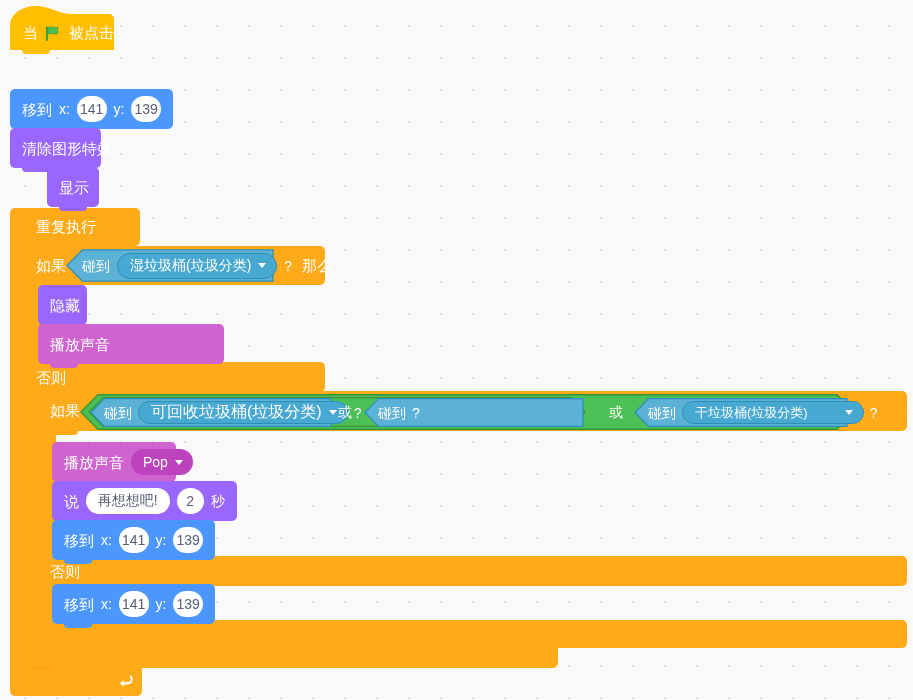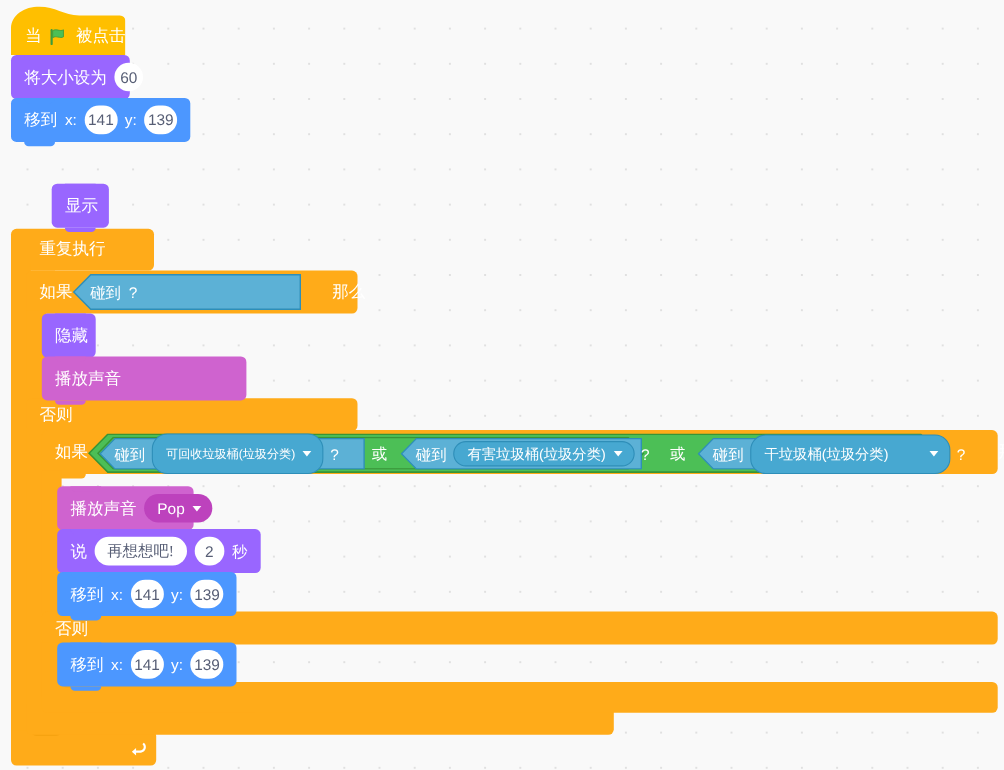--- a/index.html
+++ b/index.html
@@ -47,21 +47,21 @@
   .c-control{background:#FFAB19;}
   .c-sense-i{background:#47A8D1;}
 
   
   .oval{
     background:#fff;border-radius:14px;height:26px;min-width:26px;
     display:inline-flex;align-items:center;justify-content:center;
     padding:0 10px;color:#575E75;font-size:14px;box-sizing:border-box;
     white-space:nowrap;
   }
-  .oval.txt{border-radius:14px;padding:0 13px;font-family:Liberation Serif, serif;}
+  .oval.txt{border-radius:14px;padding:0 13px;}
 
   
   .pill{
     border-radius:14px;height:26px;
     display:inline-flex;align-items:center;gap:6px;
     padding:0 10px 0 12px;color:#fff;font-size:14px;
     box-sizing:border-box;white-space:nowrap;
   }
   .pill .caret{
     width:0;height:0;border-left:4.5px solid transparent;border-right:4.5px solid transparent;
@@ -148,50 +148,53 @@
     <div style="position:absolute;left:13px;top:19px;display:flex;align-items:center;gap:7px;">
       <span class="lbl">当</span>
       <svg class="flag" viewBox="0 0 18 16">
         <path d="M2 1.5 L2 15" stroke="#3C9B3C" stroke-width="2.1" stroke-linecap="round"></path>
         <path d="M3 2 C6.5 -0.4 10 3.2 13.5 1.2 L13.5 8 C10 10 6.5 6.4 3 8.8 Z" fill="#4CBF56" stroke="#3C9B3C" stroke-width="0.8"></path>
       </svg>
       <span class="lbl">被点击</span>
     </div>
   </div>
 
-  <div class="blk stack c-looks" style="left:10px;top:50px;width:108px;">
-    <span class="notch c-looks"></span>
-    <span class="bump c-looks"></span>
-    <span class="lbl">将大小设为</span>
-    <span class="oval">60</span>
-  </div>
 
   <div class="blk stack c-motion" style="left:10px;top:89px;width:163px;">
     <span class="notch c-motion"></span>
     <span class="bump c-motion"></span>
     <span class="lbl">移到</span>
     <span class="lbl sm">x:</span>
     <span class="oval">141</span>
     <span class="lbl sm">y:</span>
     <span class="oval">139</span>
   </div>
 
+  <div class="blk stack c-looks" style="left:10px;top:128px;width:91px;">
+    <span class="notch c-looks"></span>
+    <span class="bump c-looks"></span>
+    <span class="lbl">清除图形特效</span>
+  </div>
 
   <div class="blk stack c-looks" style="left:10px;top:167px;width:52px;margin-left:37px;">
     <span class="notch c-looks"></span>
     <span class="bump c-looks"></span>
     <span class="lbl">显示</span>
   </div>
 
   <div class="blk" style="left:66px;top:249px;width:208px;height:33px;">
     <svg viewBox="0 0 208 33" preserveAspectRatio="none" style="position:absolute;left:0;top:0;width:208px;height:33px;">
       <path d="M16.5,0.8 L207,0.8 L207,32.2 L16.5,32.2 L1,16.5 Z" fill="#5CB1D6" stroke="#2E8EB8" stroke-width="1.3"></path>
     </svg>
     <div style="position:absolute;left:16px;top:0;height:33px;display:flex;align-items:center;gap:7px;">
       <span class="lbl sm">碰到</span>
+      <span class="pill c-sense-i" style="border:1px solid #2E8EB8;">
+        <span>湿垃圾桶(垃圾分类)</span>
+        <i class="caret"></i>
+      </span>
       <span class="lbl sm">?</span>
     </div>
   </div>
 
   <div class="blk stack c-looks" style="left:38px;top:285px;width:49px;">
     <span class="notch c-looks"></span>
     <span class="bump c-looks"></span>
     <span class="lbl">隐藏</span>
   </div>
 
@@ -212,53 +215,49 @@
       <path d="M15,0.7 L483,0.7 L497,15 L483,29.3 L15,29.3 L1,15 Z" fill="#4CBF56" stroke="#389438" stroke-width="1.2"></path>
     </svg>
   </div>
 
   <div class="blk" style="left:90px;top:398px;width:242px;height:29px;">
     <svg viewBox="0 0 242 29" preserveAspectRatio="none" style="position:absolute;left:0;top:0;width:242px;height:29px;">
       <path d="M14.5,0.7 L241,0.7 L241,28.3 L14.5,28.3 L1,14.5 Z" fill="#5CB1D6" stroke="#2E8EB8" stroke-width="1.2"></path>
     </svg>
     <div style="position:absolute;left:14px;top:0;height:29px;display:flex;align-items:center;gap:6px;">
       <span class="lbl sm">碰到</span>
-      <span class="pill c-sense-i" style="height:37px;border:1px solid #2E8EB8;font-size:11px;">
+      <span class="pill c-sense-i" style="height:23px;border:1px solid #2E8EB8;font-size:16px;">
         <span>可回收垃圾桶(垃圾分类)</span>
         <i class="caret"></i>
       </span>
       <span class="lbl sm">?</span>
     </div>
   </div>
 
   <div class="lbl sm" style="position:absolute;left:338px;top:405px;">或</div>
 
   <div class="blk" style="left:364px;top:398px;width:220px;height:29px;">
     <svg viewBox="0 0 220 29" preserveAspectRatio="none" style="position:absolute;left:0;top:0;width:220px;height:29px;">
       <path d="M14.5,0.7 L219,0.7 L219,28.3 L14.5,28.3 L1,14.5 Z" fill="#5CB1D6" stroke="#2E8EB8" stroke-width="1.2"></path>
     </svg>
     <div style="position:absolute;left:14px;top:0;height:29px;display:flex;align-items:center;gap:6px;">
       <span class="lbl sm">碰到</span>
-      <span class="pill c-sense-i" style="height:23px;border:1px solid #2E8EB8;font-size:13px;">
-        <span>有害垃圾桶(垃圾分类)</span>
-        <i class="caret"></i>
-      </span>
       <span class="lbl sm">?</span>
     </div>
   </div>
 
   <div class="lbl sm" style="position:absolute;left:609px;top:405px;">或</div>
 
   <div class="blk" style="left:634px;top:398px;width:214px;height:29px;">
     <svg viewBox="0 0 214 29" preserveAspectRatio="none" style="position:absolute;left:0;top:0;width:214px;height:29px;">
       <path d="M14.5,0.7 L213,0.7 L213,28.3 L14.5,28.3 L1,14.5 Z" fill="#5CB1D6" stroke="#2E8EB8" stroke-width="1.2"></path>
     </svg>
     <div style="position:absolute;left:14px;top:0;height:29px;display:flex;align-items:center;gap:6px;">
       <span class="lbl sm">碰到</span>
-      <span class="pill c-sense-i" style="height:36px;border:1px solid #2E8EB8;font-size:13px;gap:36px;">
+      <span class="pill c-sense-i" style="height:23px;border:1px solid #2E8EB8;font-size:13px;gap:36px;">
         <span>干垃圾桶(垃圾分类)</span>
         <i class="caret"></i>
       </span>
       <span class="lbl sm">?</span>
     </div>
   </div>
 
   <div class="blk stack c-sound" style="left:52px;top:442px;width:124px;">
     <span class="notch c-sound"></span>
     <span class="bump c-sound"></span>

